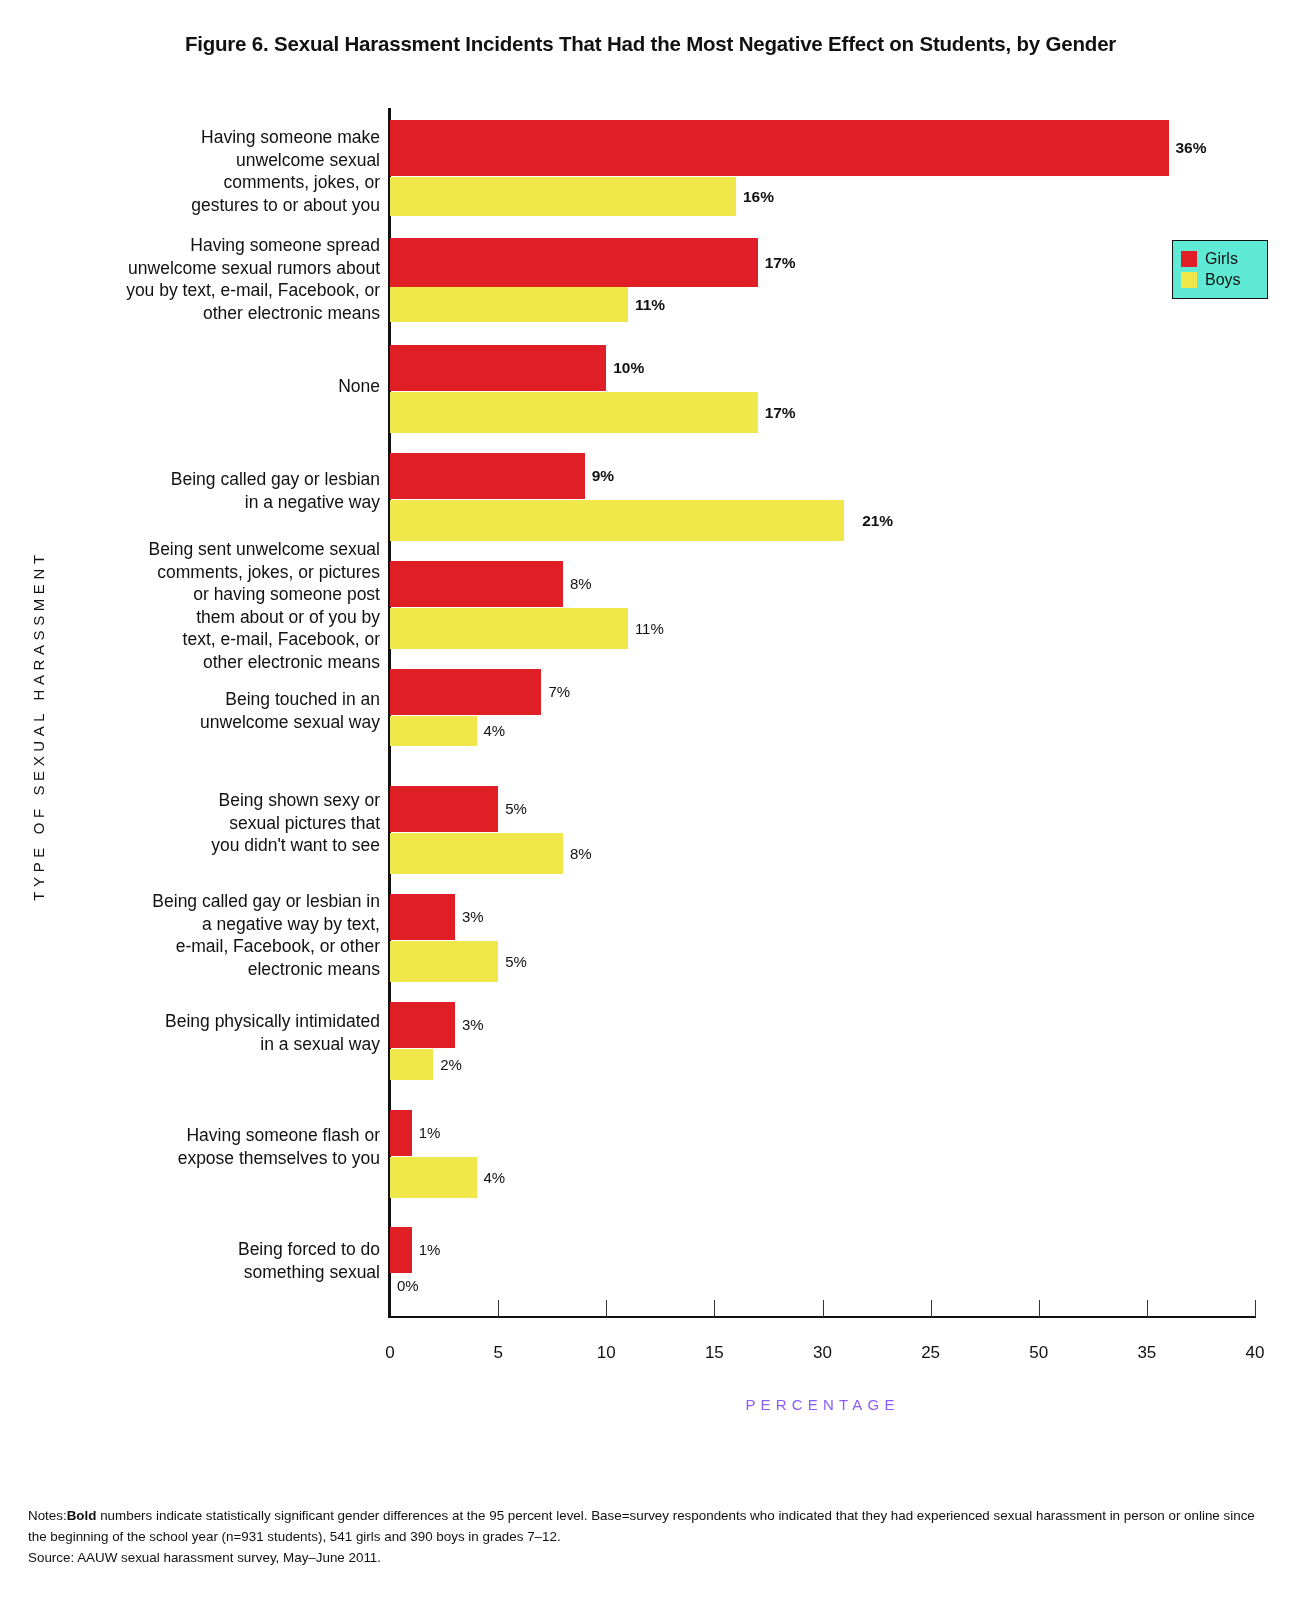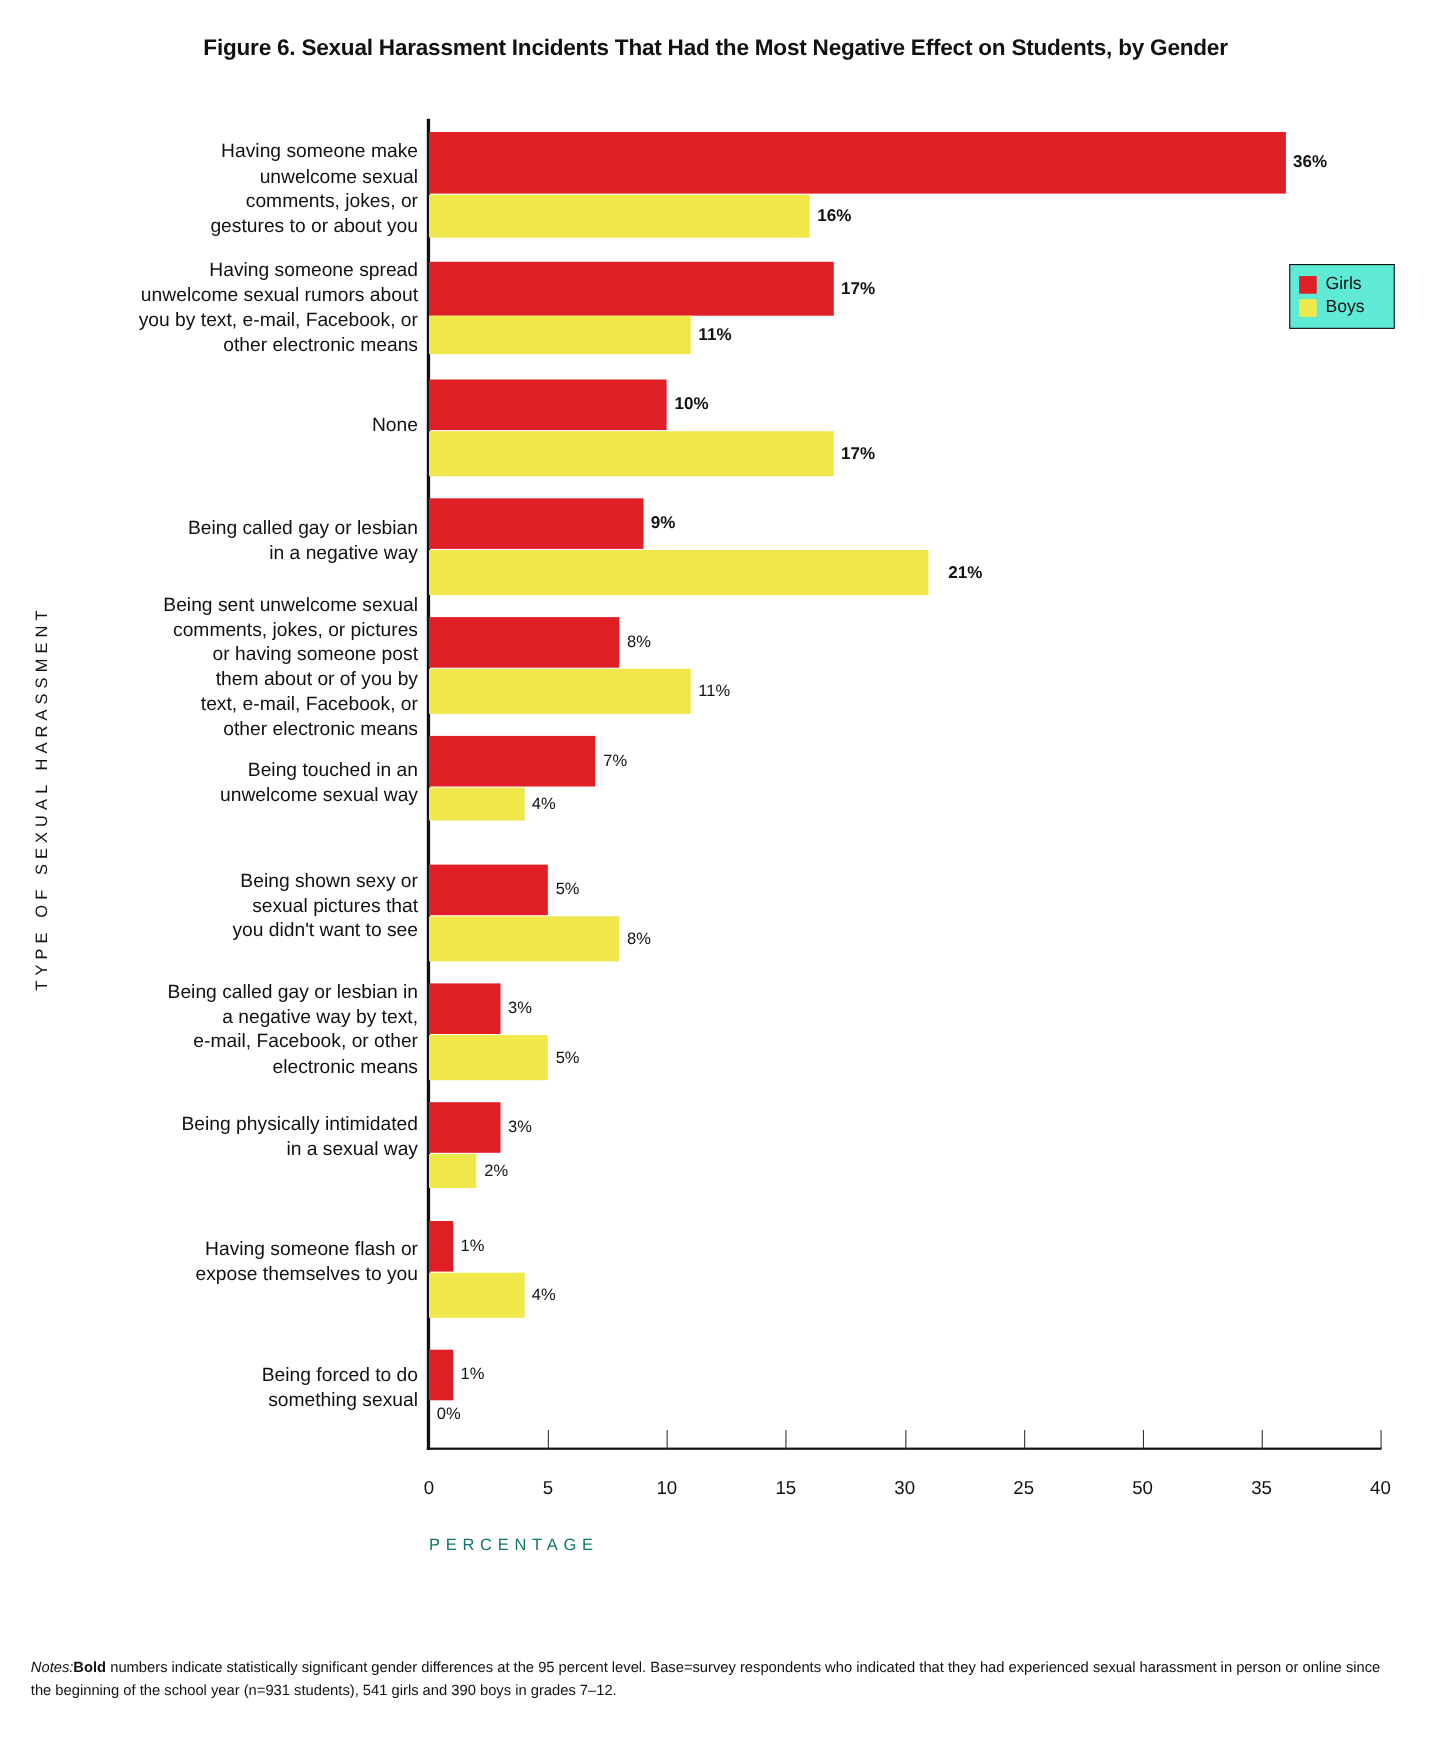--- a/index.html
+++ b/index.html
@@ -17,22 +17,22 @@
   }
   #x-axis-line{
     position:absolute;left:388px;top:1316px;width:868px;height:2px;background:#111;
   }
   .x-tick{position:absolute;top:1300px;width:1px;height:17px;background:#333;}
   .x-tick-label{
     position:absolute;top:1343px;font-size:17px;color:#111;text-align:center;
     width:40px;margin-left:-20px;
   }
   #x-axis-title{
-    position:absolute;left:390px;top:1396px;width:865px;
-    font-size:15px;letter-spacing:5.2px;color:#0f766e;
+    position:absolute;left:390px;top:1396px;width:865px;text-align:center;
+    font-size:15px;letter-spacing:5.2px;color:#8b5cf6;
   }
   #y-axis-title{
     position:absolute;left:-152px;top:717px;width:380px;text-align:center;
     font-size:15px;letter-spacing:4.6px;color:#111;
     transform:rotate(-90deg);transform-origin:center center;
   }
   .cat-label{
     position:absolute;left:95px;width:285px;text-align:right;
     font-size:17.5px;line-height:22.5px;color:#111;
   }
@@ -51,21 +51,21 @@
   .legend-row{display:flex;align-items:center;height:21px;}
   .legend-swatch{width:16px;height:16px;margin-right:8px;display:inline-block;}
   .legend-swatch.girls{background:#E01E26;}
   .legend-swatch.boys{background:#F0E84A;}
   .legend-text{font-size:16px;color:#111;line-height:16px;}
   
   #footer{
     position:absolute;left:28px;top:1505px;width:1248px;
     font-size:13.4px;line-height:21px;color:#111;
   }
-  #footer .it{font-style:italic;}
+  #footer .it{}
   #footer b{font-weight:bold;}
   #footer .line{display:block;}
 </style>
 </head>
 <body>
 
 <div id="figure-title">Figure 6. Sexual Harassment Incidents That Had the Most Negative Effect on Students, by Gender</div>
 
 <div id="y-axis-line"></div>
 <div id="x-axis-line"></div>
@@ -157,13 +157,16 @@
   <div class="legend-row">
     <span class="legend-swatch boys"></span>
     <span class="legend-text">Boys</span>
   </div>
 </div>
 
 <div id="footer">
   <span class="line">
     <span class="it">Notes:</span><b>Bold</b><span> numbers indicate statistically significant gender differences at the 95 percent level. Base=survey respondents who indicated that they had experienced sexual harassment in person or online since the beginning of the school year (n=931 students), 541 girls and 390 boys in grades 7–12.</span>
   </span>
+  <span class="line">
+    <span class="it">Source:</span><span> AAUW sexual harassment survey, May–June 2011.</span>
+  </span>
 </div>
 
 </body></html>

